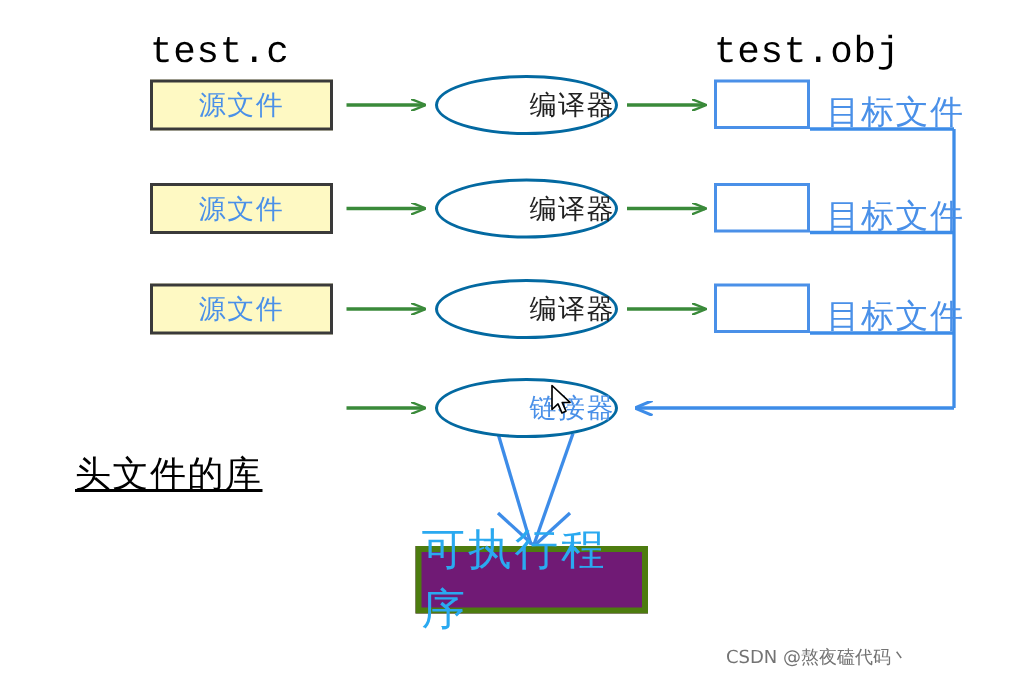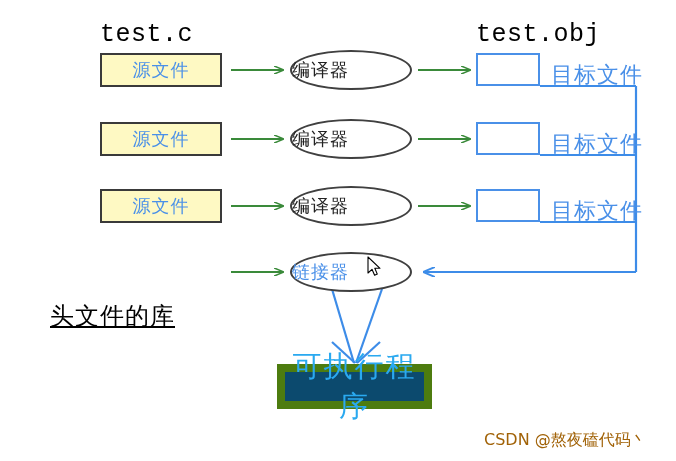--- a/index.html
+++ b/index.html
@@ -51,26 +51,26 @@
     font-family: "DejaVu Sans", "Liberation Sans", sans-serif;
     font-size: 18px;
     color: #4a90e8;
     letter-spacing: 1px;
   }
 
   
   .proc-ellipse {
     position: absolute;
     box-sizing: border-box;
-    border: 2px solid #404040;
+    border: 2px solid #0369a1;
     border-radius: 50%;
     background: #ffffff;
     display: flex;
     align-items: center;
-    justify-content: flex-start;
+    justify-content: flex-end;
   }
   .proc-ellipse span {
     font-family: "DejaVu Sans", "Liberation Sans", sans-serif;
     font-size: 18px;
     letter-spacing: 1px;
   }
   .proc-ellipse.compiler span { color: #222222; }
   .proc-ellipse.linker span { color: #4a90e8; }
 
   
@@ -97,40 +97,39 @@
     color: #000000;
     letter-spacing: 1px;
     white-space: nowrap;
     text-decoration: underline;
   }
 
   
   .exe-box {
     position: absolute;
     box-sizing: border-box;
-    border: 8px solid #4d7c0f;
-    background: #0c4a6e;
+    border: 4px solid #4d7c0f;
+    background: #701a75;
     display: flex;
     align-items: center;
     justify-content: center;
-    text-align: center;
   }
   .exe-box span {
     font-family: "DejaVu Serif", "Liberation Serif", serif;
     font-size: 29px;
     color: #2aa9f0;
     letter-spacing: 2px;
   }
 
   
   .watermark {
     position: absolute;
     font-family: "DejaVu Sans", "Liberation Sans", sans-serif;
-    font-size: 16px;
-    color: #a16207;
+    font-size: 12px;
+    color: #737373;
     white-space: nowrap;
   }
 
   
   .cursor {
     position: absolute;
     width: 16px;
     height: 22px;
   }
 </style>

